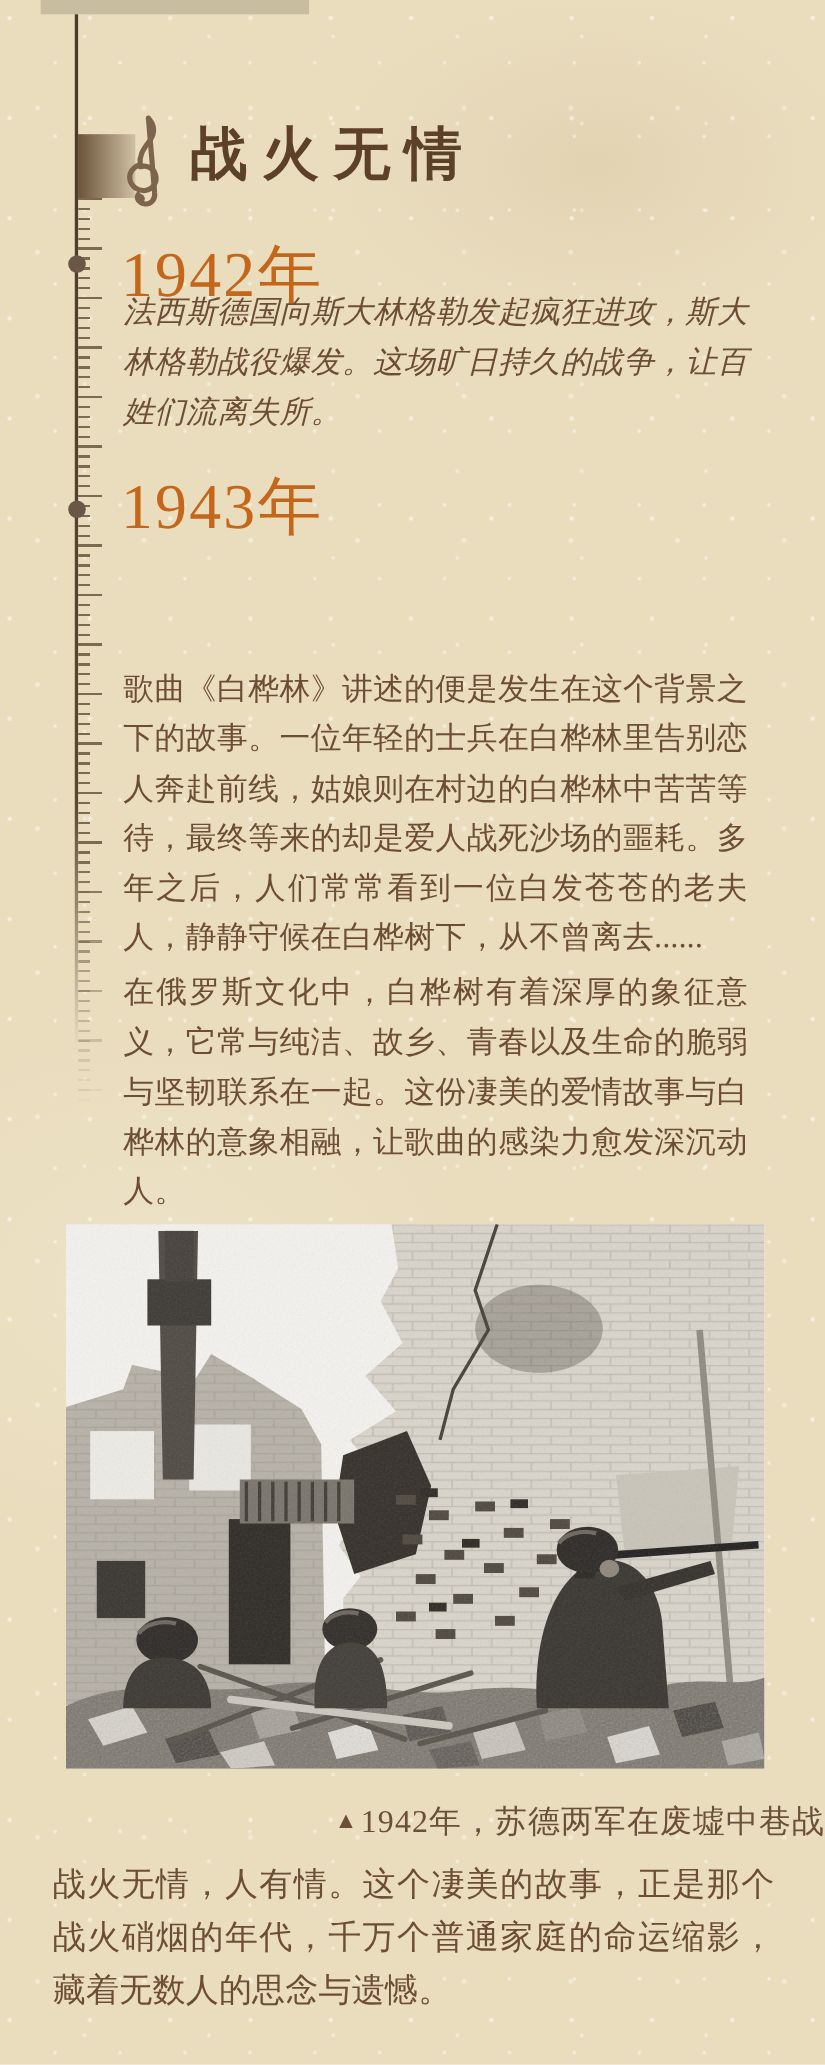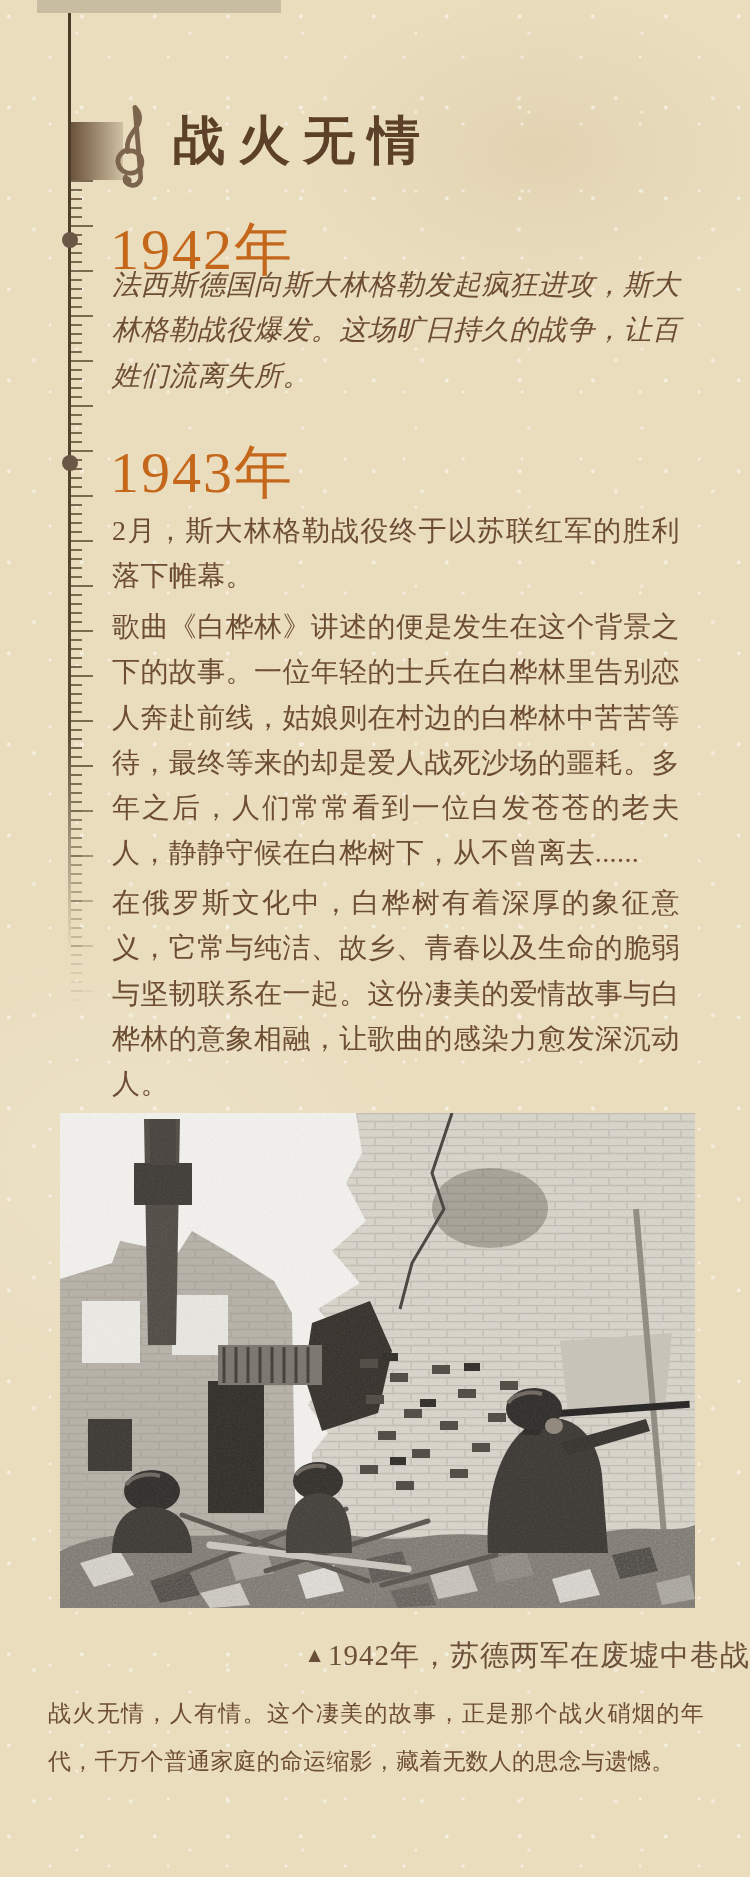--- a/index.html
+++ b/index.html
@@ -31,34 +31,34 @@
     background:linear-gradient(90deg,#6b5339,#cfc0a4);}
   .clef{position:absolute;left:114px;top:100px;width:40px;height:90px;}
   .page-title{position:absolute;left:173px;top:112px;margin:0;
     font-size:52px;font-weight:bold;letter-spacing:13px;color:#5c4128;line-height:1.1;}
   .event-dot{position:absolute;width:16px;height:16px;border-radius:50%;background:#6b5746;}
   .dot-1942{left:62px;top:232px;}
   .dot-1943{left:62px;top:455px;}
   .year-h{position:absolute;left:110px;margin:0;font-size:58px;line-height:60px;
     font-weight:normal;color:#c4671b;letter-spacing:2px;}
   .h-1942{top:220px;}
-  .h-1943{top:431px;margin-top:12px;}
+  .h-1943{top:431px;}
   .body-p{position:absolute;left:112px;width:568px;margin:0;
     font-size:28px;line-height:45.3px;color:#6d4e35;text-align:justify;letter-spacing:.4px;}
   .p-1942{top:262px;font-style:italic;}
   .p-1943a{top:508px;}
   .p-1943b{top:604px;}
   .p-1943c{top:880px;}
   .photo{position:absolute;left:60px;top:1113px;width:635px;height:495px;background:#e9e7e2;}
   .photo svg{display:block;}
   .caption{position:absolute;left:0;top:1636px;width:750px;margin:0;text-align:right;
     font-size:29px;color:#6b4f38;letter-spacing:1px;}
   .caption .tri{font-size:21px;display:inline-block;transform:translateY(-3px);margin-right:2px;}
   .closing{position:absolute;left:48px;top:1690px;width:656px;margin:0;
-    font-size:23px;line-height:48px;color:#6d4e35;text-align:justify;letter-spacing:.2px;}
+    font-size:30px;line-height:48px;color:#6d4e35;text-align:justify;letter-spacing:.2px;}
 </style>
 </head>
 <body>
 
 <div class="page">
 
   <div class="top-bar"></div>
 
   <div class="ruler-line"></div>
   <div class="ticks-short"></div>
@@ -76,21 +76,20 @@
     </svg>
   </span>
   <h1 class="page-title">战火无情</h1>
 
   <div class="event-dot dot-1942"></div>
   <h2 class="year-h h-1942">1942年</h2>
   <p class="body-p p-1942">法西斯德国向斯大林格勒发起疯狂进攻，斯大林格勒战役爆发。这场旷日持久的战争，让百姓们流离失所。</p>
 
   <div class="event-dot dot-1943"></div>
   <h2 class="year-h h-1943">1943年</h2>
-  <p class="body-p p-1943a">2月，斯大林格勒战役终于以苏联红军的胜利落下帷幕。</p>
   <p class="body-p p-1943b">歌曲《白桦林》讲述的便是发生在这个背景之下的故事。一位年轻的士兵在白桦林里告别恋人奔赴前线，姑娘则在村边的白桦林中苦苦等待，最终等来的却是爱人战死沙场的噩耗。多年之后，人们常常看到一位白发苍苍的老夫人，静静守候在白桦树下，从不曾离去......</p>
   <p class="body-p p-1943c">在俄罗斯文化中，白桦树有着深厚的象征意义，它常与纯洁、故乡、青春以及生命的脆弱与坚韧联系在一起。这份凄美的爱情故事与白桦林的意象相融，让歌曲的感染力愈发深沉动人。</p>
 
   <figure class="photo" style="margin:0;">
     <svg viewBox="0 0 635 495" width="635" height="495" xmlns="http://www.w3.org/2000/svg">
       <defs>
         <pattern id="brick" width="36" height="16" patternUnits="userSpaceOnUse">
           <path d="M0 0.5H36M0 8.5H36M9 0V8M27 8V16" stroke="rgba(75,66,54,0.28)" stroke-width="1.4" fill="none"></path>
         </pattern>
         <filter id="grain" x="0" y="0" width="100%" height="100%">

